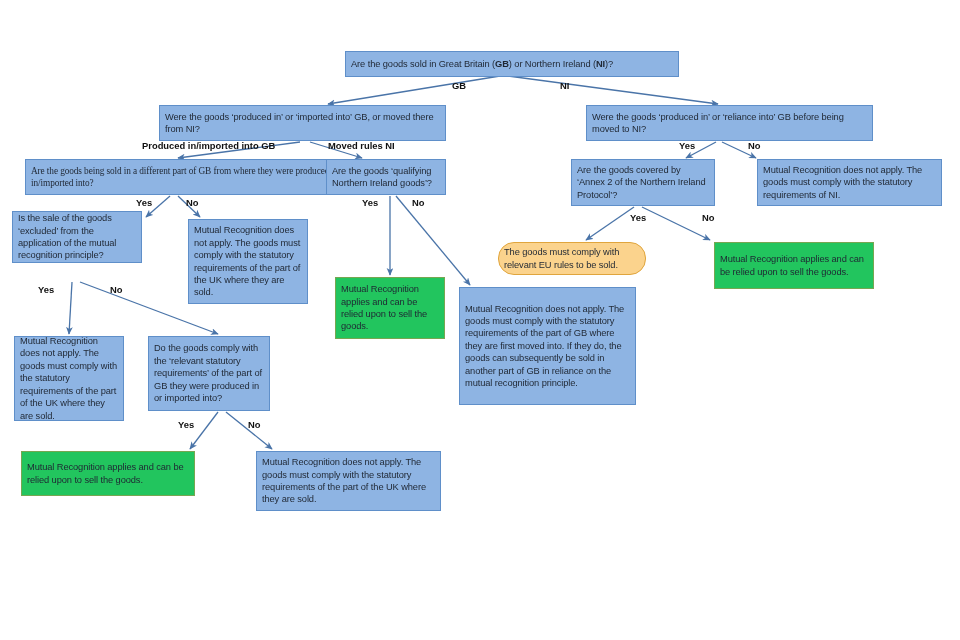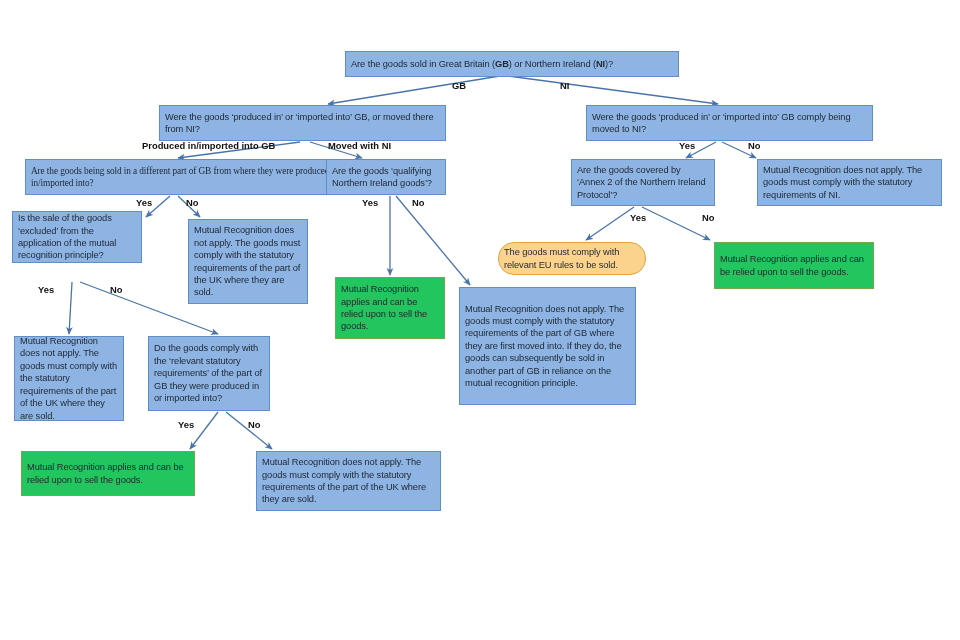--- a/index.html
+++ b/index.html
@@ -99,21 +99,21 @@
       </g>
   </svg>
   <div id="node-layer">
       <div class="node blue" style="left: 345px; top: 51px; width: 334px; height: 24px;">
         <span class="node-text"><span>Are the goods sold in Great Britain (</span><b>GB</b><span>) or Northern Ireland (</span><b>NI</b><span>)?</span></span>
       </div>
       <div class="node blue" style="left: 159px; top: 105px; width: 287px; height: 36px;">
         <span class="node-text">Were the goods ‘produced in’ or ‘imported into’ GB, or moved there from NI?</span>
       </div>
       <div class="node blue" style="left: 586px; top: 105px; width: 287px; height: 36px;">
-        <span class="node-text">Were the goods ‘produced in’ or ‘imported into’ GB comply being moved to NI?</span>
+        <span class="node-text">Were the goods ‘produced in’ or ‘reliance into’ GB before being moved to NI?</span>
       </div>
       <div class="node blue" style="left: 25px; top: 159px; width: 312px; height: 36px; font-family: Liberation Serif, serif;">
         <span class="node-text">Are the goods being sold in a different part of GB from where they were produced in/imported into?</span>
       </div>
       <div class="node blue" style="left: 326px; top: 159px; width: 120px; height: 36px;">
         <span class="node-text">Are the goods ‘qualifying Northern Ireland goods’?</span>
       </div>
       <div class="node blue" style="left: 571px; top: 159px; width: 144px; height: 47px;">
         <span class="node-text">Are the goods covered by ‘Annex 2 of the Northern Ireland Protocol’?</span>
       </div>
@@ -148,21 +148,21 @@
         <span class="node-text">Mutual Recognition applies and can be relied upon to sell the goods.</span>
       </div>
       <div class="node blue" style="left: 256px; top: 451px; width: 185px; height: 60px;">
         <span class="node-text">Mutual Recognition does not apply. The goods must comply with the statutory requirements of the part of the UK where they are sold.</span>
       </div>
     </div>
   <div id="label-layer">
       <div class="edge-label" style="left: 452px; top: 80px;">GB</div>
       <div class="edge-label" style="left: 560px; top: 80px;">NI</div>
       <div class="edge-label" style="left: 134px; top: 140px; margin-left: 8px;">Produced in/imported into GB</div>
-      <div class="edge-label" style="left: 328px; top: 140px;">Moved with NI</div>
+      <div class="edge-label" style="left: 328px; top: 140px;">Moved rules NI</div>
       <div class="edge-label" style="left: 679px; top: 140px;">Yes</div>
       <div class="edge-label" style="left: 748px; top: 140px;">No</div>
       <div class="edge-label" style="left: 136px; top: 197px;">Yes</div>
       <div class="edge-label" style="left: 186px; top: 197px;">No</div>
       <div class="edge-label" style="left: 362px; top: 197px;">Yes</div>
       <div class="edge-label" style="left: 412px; top: 197px;">No</div>
       <div class="edge-label" style="left: 630px; top: 212px;">Yes</div>
       <div class="edge-label" style="left: 702px; top: 212px;">No</div>
       <div class="edge-label" style="left: 38px; top: 284px;">Yes</div>
       <div class="edge-label" style="left: 110px; top: 284px;">No</div>

